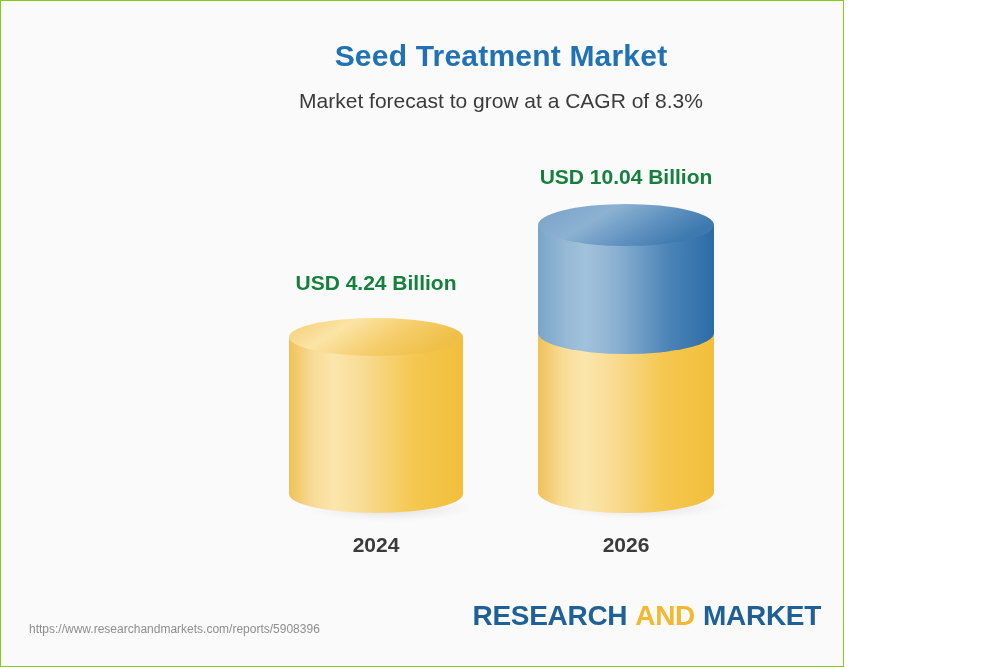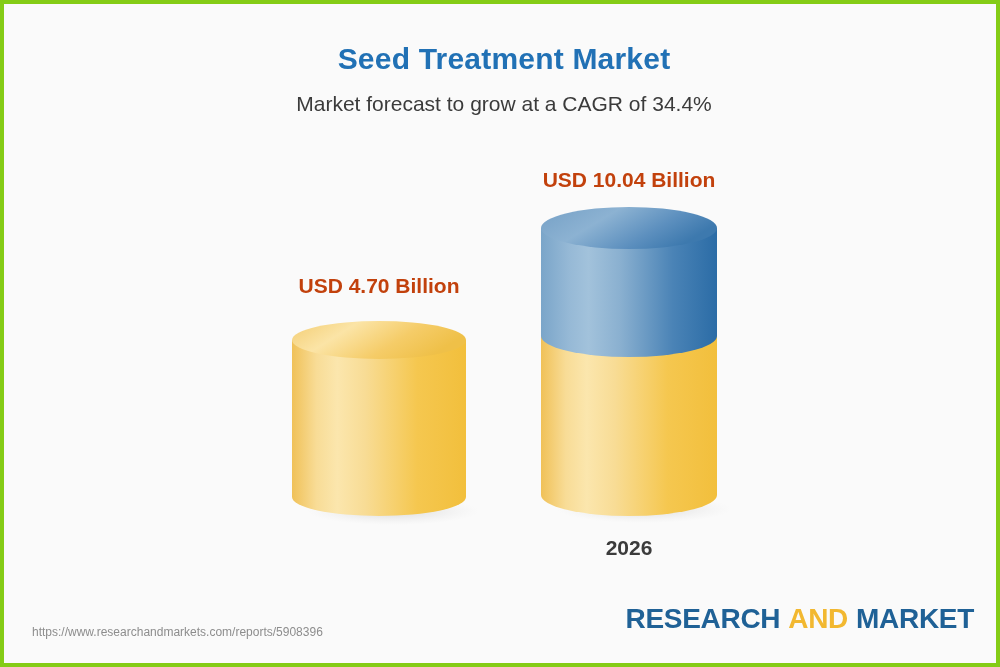--- a/index.html
+++ b/index.html
@@ -8,25 +8,25 @@
   }
   body {
     width: 1000px;
     height: 667px;
     background: #ffffff;
     font-family: "Liberation Sans", sans-serif;
     overflow: hidden;
   }
   #infographic {
     position: relative;
-    width: 1000px;
+    width: 844px;
     height: 667px;
     box-sizing: border-box;
     background: #fafafa;
-    border: 4px solid #84cc16;
+    border: 1px solid #84cc16;
     overflow: hidden;
   }
 
   
   .title {
     position: absolute;
     left: 0;
     top: 38px;
     width: 1000px;
     text-align: center;
@@ -61,21 +61,21 @@
     position: absolute;
     left: 0;
     top: 0;
     overflow: visible;
   }
   .value-label {
     position: absolute;
     text-align: center;
     font-size: 21px;
     font-weight: bold;
-    color: #c2410c;
+    color: #15803d;
     white-space: nowrap;
   }
   .cat-label {
     position: absolute;
     text-align: center;
     font-size: 21px;
     font-weight: bold;
     color: #3b3b3b;
     white-space: nowrap;
   }
@@ -123,25 +123,25 @@
     white-space: nowrap;
   }
 </style>
 </head>
 <body>
 
 <div id="infographic">
 
   <div class="title">Seed Treatment Market</div>
 
-  <div class="subtitle">Market forecast to grow at a CAGR of 34.4%</div>
+  <div class="subtitle">Market forecast to grow at a CAGR of 8.3%</div>
 
   <div class="plot">
 
-    <div class="value-label" id="label-2024-value">USD 4.70 Billion</div>
+    <div class="value-label" id="label-2024-value">USD 4.24 Billion</div>
 
     <div class="cyl-group" id="group-2024">
       <svg class="cyl-svg" width="174" height="200" viewBox="0 0 174 200">
         <defs>
           <linearGradient id="goldBody" x1="0" y1="0" x2="1" y2="0">
             <stop offset="0%" stop-color="#f0c158"></stop>
             <stop offset="14%" stop-color="#f8dc96"></stop>
             <stop offset="26%" stop-color="#fbe6ad"></stop>
             <stop offset="42%" stop-color="#f8dc95"></stop>
             <stop offset="72%" stop-color="#f5c74f"></stop>
@@ -163,20 +163,21 @@
         <ellipse cx="101" cy="190" rx="86" ry="14" fill="url(#shadowG1)"></ellipse>
 
         <path d="M0,19 L0,176 A87,19 0 0 0 174,176 L174,19 Z" fill="url(#goldBody)"></path>
 
         <ellipse cx="87" cy="19" rx="87" ry="19" fill="url(#goldTop)"></ellipse>
 
         <path d="M0,19 A87,19 0 0 0 174,19 A87,19 0 0 1 0,19 Z" fill="#e0ad39" opacity="0.18"></path>
       </svg>
     </div>
 
+    <div class="cat-label" id="label-2024-cat">2024</div>
 
     <div class="value-label" id="label-2030-value">USD 10.04 Billion</div>
 
     <div class="cyl-group" id="group-2030">
       <svg class="cyl-svg" width="176" height="314" viewBox="0 0 176 314">
         <defs>
           <linearGradient id="blueBody" x1="0" y1="0" x2="1" y2="0">
             <stop offset="0%" stop-color="#7aa5c9"></stop>
             <stop offset="16%" stop-color="#96b9d6"></stop>
             <stop offset="27%" stop-color="#a2c2db"></stop>

